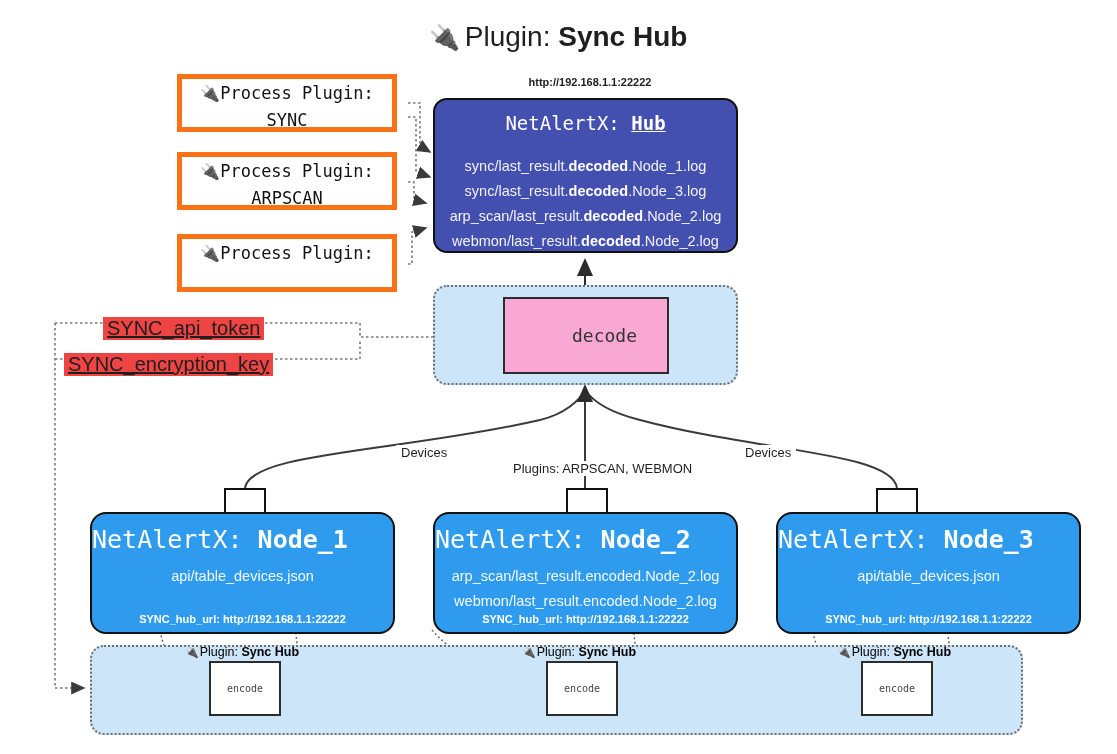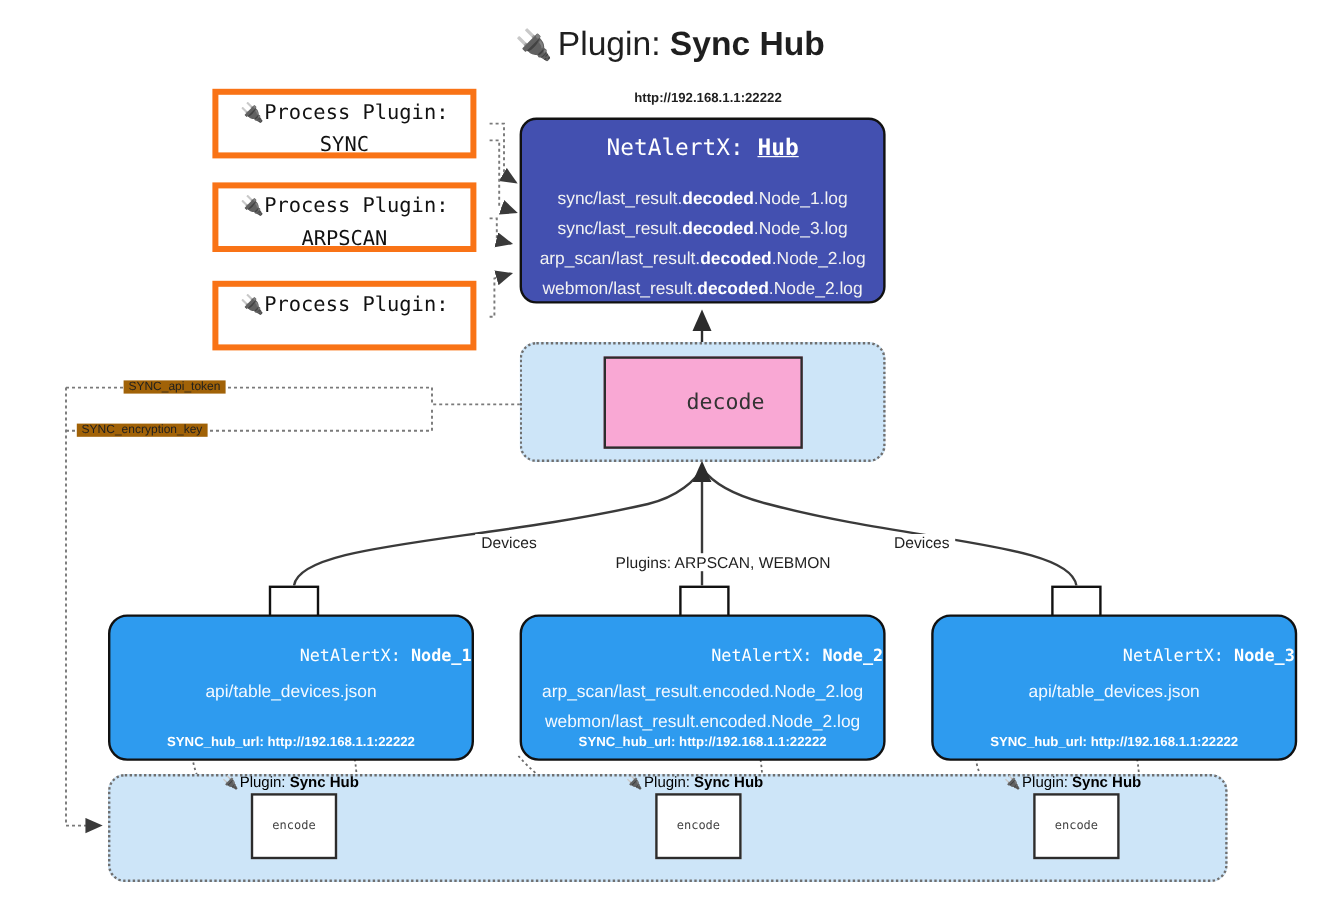--- a/index.html
+++ b/index.html
@@ -98,25 +98,26 @@
     border: 2px solid #2c2c2c;
     box-sizing: border-box;
     font-family: "DejaVu Sans Mono", monospace;
     font-size: 18px;
     color: #333;
     display: flex; align-items: center; justify-content: center; padding-left: 37px;
   }
 
   
   .key-label {
-    font-size: 10px;
+    font-size: 20px;
     color: #1f1f1f;
-    background: #a16207;
+    background: #ef4444;
     padding: 0 4px;
     white-space: nowrap;
+    text-decoration: underline;
   }
   #lbl-api-token { left: 103px; top: 317px; }
   #lbl-enc-key   { left: 64px;  top: 353px; }
 
   
   .edge-label {
     font-size: 13px;
     color: #1f1f1f;
     background: #ffffff;
     padding: 0 5px;
@@ -129,24 +130,24 @@
   
   .node-box {
     width: 305px; height: 122px;
     background: #2e9bef;
     border: 2px solid #111;
     border-radius: 16px;
     box-sizing: border-box;
     color: #ffffff;
   }
   .node-title {
-    margin-top: 25px;
-    text-align: right;
-    font-family: "DejaVu Sans Mono", monospace;
-    font-size: 14px;
+    margin-top: 11px;
+    text-align: left;
+    font-family: "DejaVu Sans Mono", monospace;
+    font-size: 25px;
     white-space: nowrap;
   }
   .node-title .b { font-weight: 700; }
   .node-lines { margin-top: 10px; }
   .node-line {
     text-align: center;
     font-size: 14.5px;
     line-height: 25px;
     color: #f4f9ff;
     white-space: nowrap;

